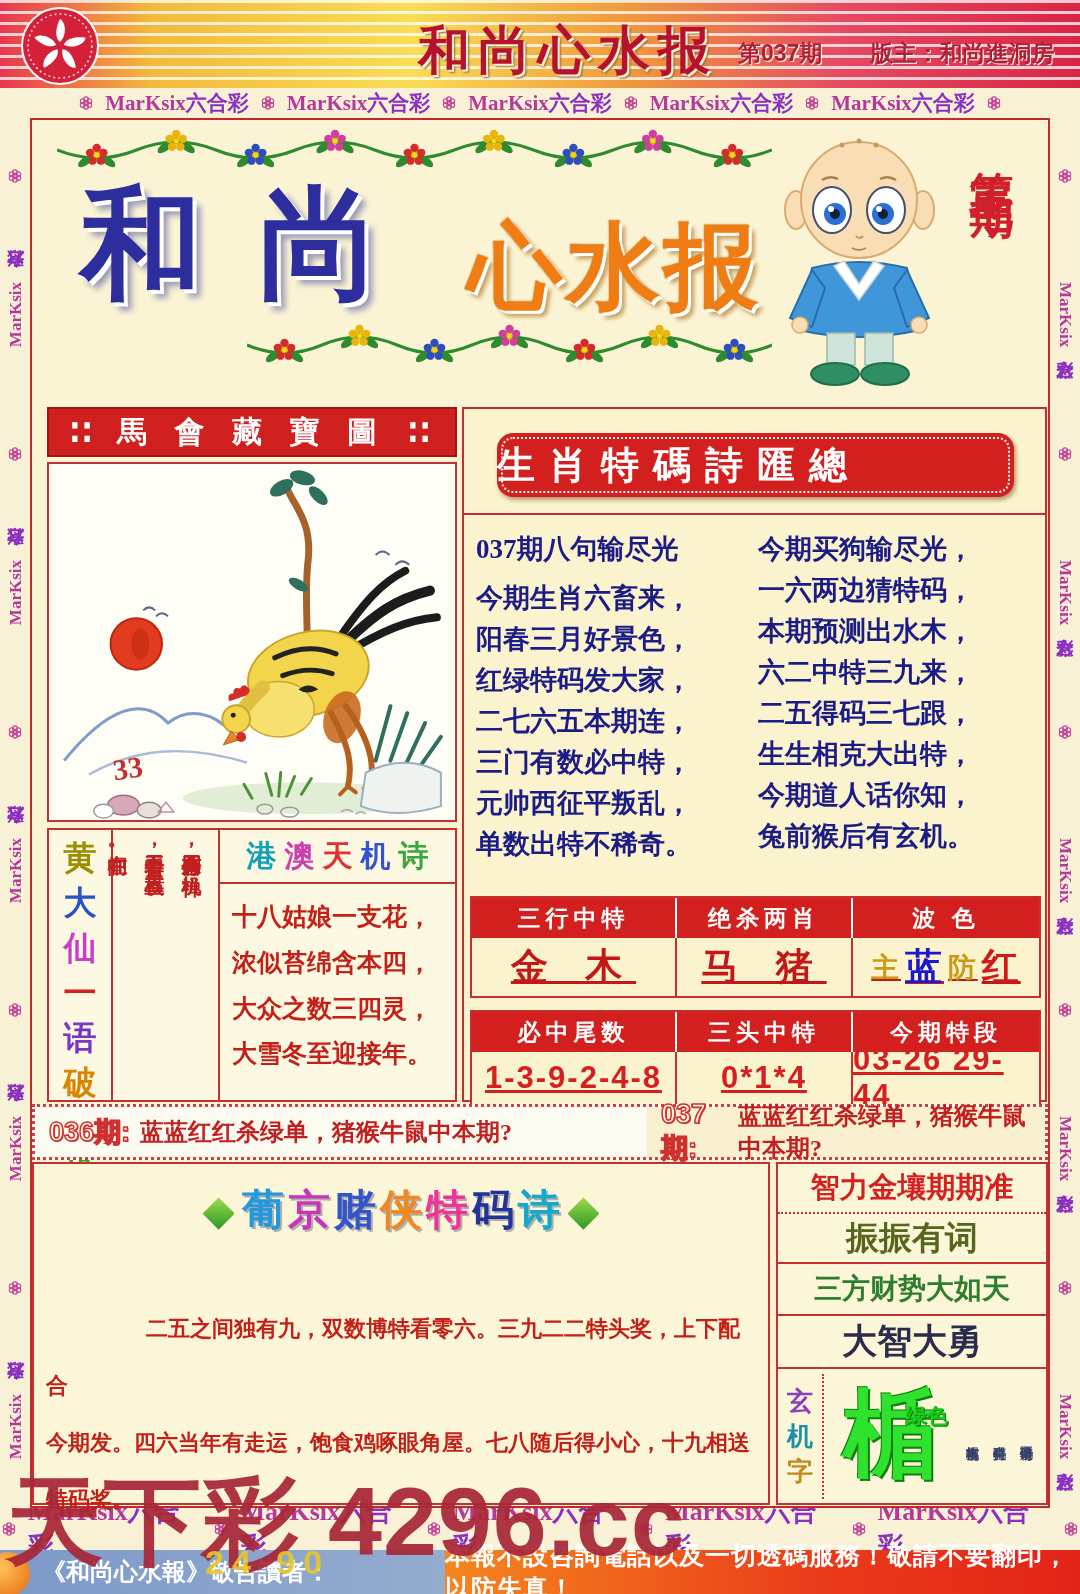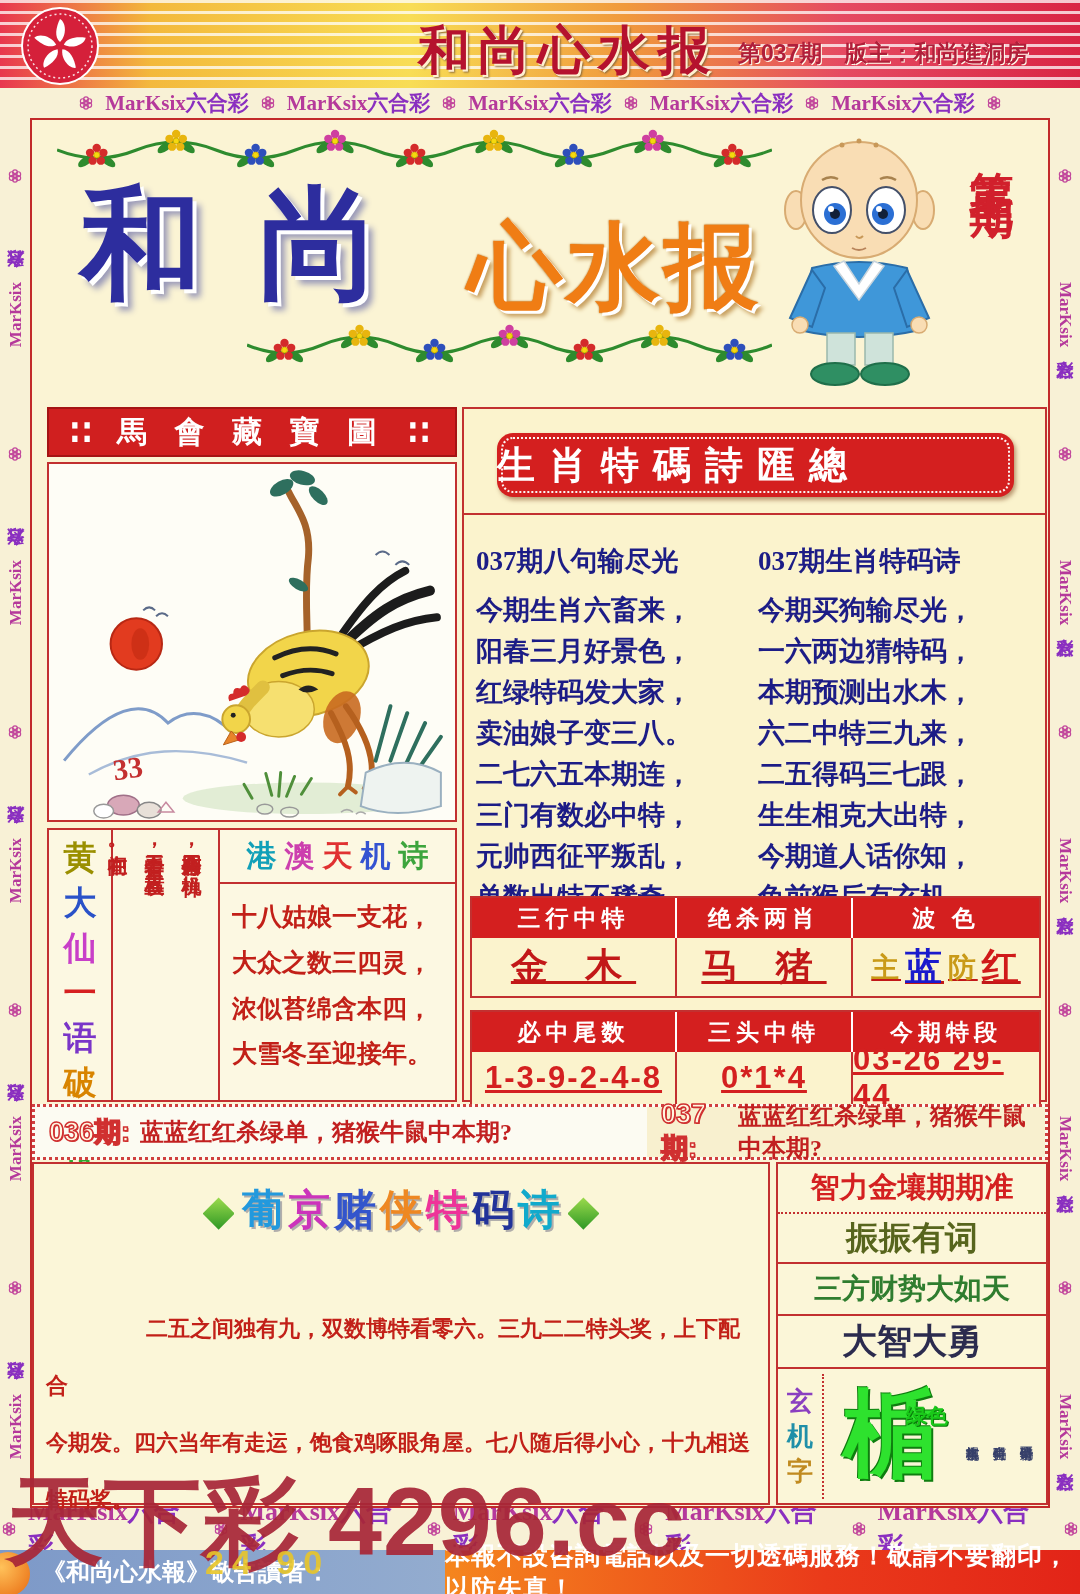--- a/index.html
+++ b/index.html
@@ -9,21 +9,21 @@
   .cal{font-family:"Liberation Serif",serif;font-weight:bold;}
 
   
   .top-header{left:0;top:0;width:1080px;height:88px;
     background:
       repeating-linear-gradient(180deg, rgba(255,255,255,.75) 0 3px, rgba(255,255,255,0) 3px 11px),
       linear-gradient(90deg,#e8374f 0,#f3b93c 14%,#f8dd55 38%,#f0993c 58%,#e54a62 78%,#d92544 100%);}
   .flag-emblem{left:12px;top:4px;}
   .header-title{left:418px;top:16px;font-size:52px;color:#b5122e;letter-spacing:8px;
     text-shadow:2px 2px 0 #fff0d0,3px 3px 2px #8a6a3a;}
-  .header-sub{left:738px;top:38px;font-size:23px;color:#b01f3a;font-weight:bold;display:flex;gap:22px;
+  .header-sub{left:738px;top:38px;font-size:23px;color:#b01f3a;font-weight:bold;display:flex;gap:48px;
     text-shadow:1px 1px 0 #ffe;}
   
   .mk-row{left:0;width:1080px;display:flex;align-items:center;justify-content:center;gap:10px;background:#f8f1d6;}
   .mk-top{top:88px;height:30px;font-size:21px;}
   .mk-bottom{top:1508px;height:42px;font-size:26px;}
   .bl{font-family:"Liberation Serif",serif;font-weight:bold;color:#b5399b;}
   .bc{font-weight:bold;color:#8a2fc0;}
   .flower{display:inline-flex;align-items:center;}
   
   .side{top:118px;width:30px;height:1390px;display:flex;flex-direction:column;align-items:center;justify-content:space-around;background:#f8f1d6;font-size:17px;}
@@ -52,21 +52,21 @@
   .tianji-col{flex:1;display:flex;flex-direction:column;}
   .tianji-title{height:52px;border-bottom:2px solid #c23030;display:flex;align-items:center;justify-content:center;gap:8px;font-size:30px;}
   .tianji-body{flex:1;padding:10px 6px 6px 12px;font-size:25px;color:#c22018;line-height:1.83;}
   
   .right-panel{left:430px;top:287px;width:585px;height:695px;border:2px solid #c23030;box-sizing:border-box;background:#fbf3cd;}
   .zodiac-banner{left:33px;top:24px;width:517px;height:64px;background:#d41f1f;border-radius:16px;
     display:flex;align-items:center;justify-content:flex-start;color:#fff;font-size:38px;letter-spacing:14px;
     box-shadow:2px 3px 4px rgba(120,60,20,.5);}
   .zodiac-banner .inner{position:absolute;left:4px;top:4px;right:4px;bottom:4px;border:2px dotted rgba(255,255,255,.95);border-radius:12px;pointer-events:none;}
   .zline{left:0;top:104px;width:581px;height:0;border-top:2px solid #c23030;}
-  .poem{top:120px;width:278px;color:#1c1c86;font-size:27px;line-height:41px;margin-top:12px;}
+  .poem{top:120px;width:278px;color:#1c1c86;font-size:27px;line-height:41px;}
   .poem .hd{margin-bottom:8px;}
   .poem-left{left:12px;}
   .poem-right{left:294px;}
   .rtable{left:6px;width:571px;border:2px solid #c23030;box-sizing:border-box;}
   .t1{top:487px;}
   .t2{top:601px;}
   .trow{display:flex;}
   .th{background:#d41f1f;color:#fff;font-size:23px;font-weight:bold;letter-spacing:5px;
       display:flex;align-items:center;justify-content:center;height:40px;box-sizing:border-box;border-right:2px solid #fff;}
   .th:last-child{border-right:none;}
@@ -700,49 +700,47 @@
         <div class="tianji-col">
           <div class="tianji-title cal">
               <span class="ch" style="color: rgb(17, 160, 184);">港</span>
               <span class="ch" style="color: rgb(204, 63, 174);">澳</span>
               <span class="ch" style="color: rgb(224, 49, 49);">天</span>
               <span class="ch" style="color: rgb(52, 83, 209);">机</span>
               <span class="ch" style="color: rgb(61, 165, 61);">诗</span>
             </div>
           <div class="tianji-body cal">
               <div>十八姑娘一支花，</div>
+              <div>浓似苔绵含本四，</div>
               <div>大众之数三四灵，</div>
-              <div>浓似苔绵含本四，</div>
               <div>大雪冬至迎接年。</div>
             </div>
         </div>
       </div>
     </div>
 
     <div class="abs right-panel">
       <div class="abs zodiac-banner cal">
         <span>生肖特碼詩匯總</span>
         <span class="inner"></span>
       </div>
       <div class="abs zline"></div>
       <div class="abs poem poem-left cal">
         <div class="hd">037期八句输尽光</div>
         <div>
             <div>今期生肖六畜来，</div>
             <div>阳春三月好景色，</div>
             <div>红绿特码发大家，</div>
-            <div>卖油娘子变三八。</div>
             <div>二七六五本期连，</div>
             <div>三门有数必中特，</div>
             <div>元帅西征平叛乱，</div>
             <div>单数出特不稀奇。</div>
           </div>
       </div>
       <div class="abs poem poem-right cal">
-        <div class="hd">037期生肖特码诗</div>
         <div>
             <div>今期买狗输尽光，</div>
             <div>一六两边猜特码，</div>
             <div>本期预测出水木，</div>
             <div>六二中特三九来，</div>
             <div>二五得码三七跟，</div>
             <div>生生相克大出特，</div>
             <div>今期道人话你知，</div>
             <div>兔前猴后有玄机。</div>
           </div>

